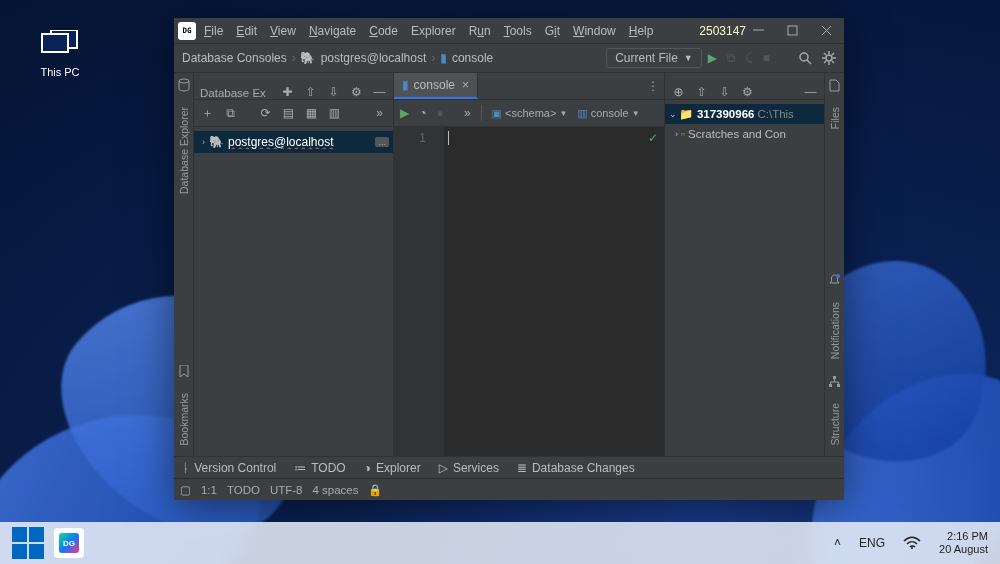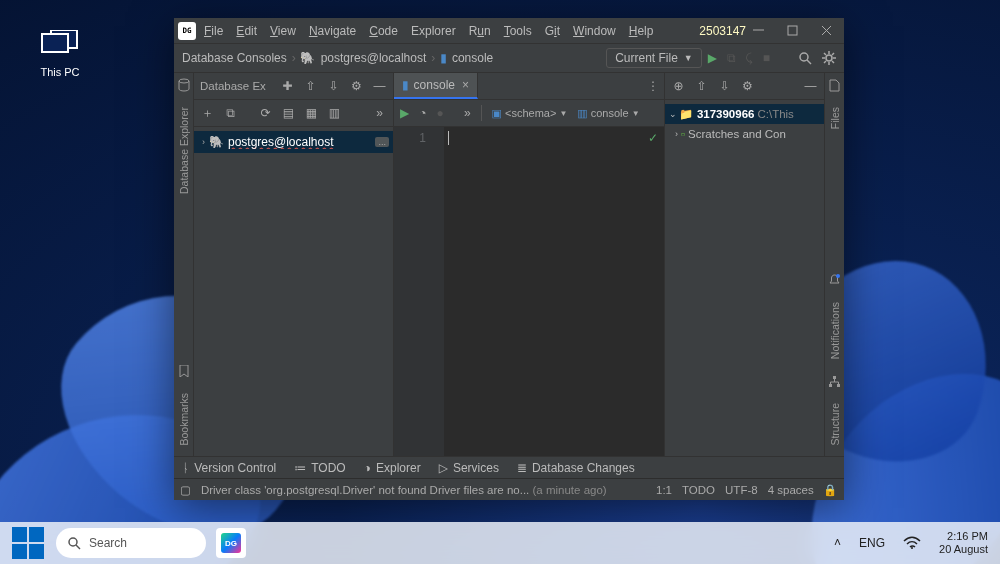--- a/index.html
+++ b/index.html
@@ -28,21 +28,21 @@
 .db-ic{color:#59a869;margin-right:2px}
 .run-cfg{height:20px;border:1px solid #555;background:#3c3f41;display:flex;align-items:center;padding:0 8px;gap:6px;border-radius:3px;margin-right:6px}
 .navicons{display:flex;align-items:center;gap:10px;padding-right:8px}
 .navicons .dim{color:#555}
 .navicons .run{color:#59a869}
 .body{flex:1;display:flex;min-height:0}
 .leftstrip{width:20px;background:#3c3f41;display:flex;flex-direction:column;align-items:center;border-right:1px solid #323232}
 .vtext{writing-mode:vertical-rl;transform:rotate(180deg);font-size:10.5px;color:#999;margin:10px 0}
 .icnbtn{width:16px;height:16px;color:#999;margin:4px 0;display:flex;align-items:center;justify-content:center}
 .dbexp{width:200px;background:#3c3f41;display:flex;flex-direction:column;border-right:1px solid #323232}
-.panel-hdr{height:27px;display:flex;align-items:center;padding:0 6px;gap:8px;border-bottom:1px solid #323232;color:#aaa}
+.panel-hdr{height:27px;display:flex;align-items:flex-end;padding:0 6px;gap:8px;border-bottom:1px solid #323232;color:#aaa}
 .panel-hdr .title{flex:1;font-size:11.5px;overflow:hidden;text-overflow:clip;white-space:nowrap}
 .hdr-icn{width:15px;height:15px;display:flex;align-items:center;justify-content:center;color:#aaa}
 .dbexp-tb{height:27px;display:flex;align-items:center;padding:0 6px;gap:8px;border-bottom:1px solid #323232}
 .tree{flex:1;padding:4px 0}
 .tree-row{height:22px;display:flex;align-items:center;padding:0 4px;gap:4px;background:#0d293e}
 .tree-row .expand{color:#aaa;font-size:9px;margin-left:4px}
 .tree-row .lbl{color:#fff;text-decoration:wavy underline #c75450;text-decoration-skip-ink:none;flex:1;white-space:nowrap;overflow:hidden}
 .tree-row .dots{color:#aaa;background:#515658;padding:0 3px;border-radius:2px;font-size:9px;margin-left:2px}
 .editor{flex:1;display:flex;flex-direction:column;min-width:0}
 .tabs{height:27px;display:flex;align-items:stretch;border-bottom:1px solid #323232}
@@ -344,43 +344,35 @@
         <span>Services</span>
       </div>
     <div class="item">
         <span>≣</span>
         <span>Database Changes</span>
       </div>
   </div>
 
   <div class="statusbar">
     <span>▢</span>
-    <span class="msg"><span>Driver class 'org.postgresql.Driver' not found Driver files are no... </span><span class="age">(a minute ago)</span></span>
     <span>1:1</span>
     <span>TODO</span>
     <span>UTF-8</span>
     <span>4 spaces</span>
     <span>🔒</span>
   </div>
 </div>
 
 <div class="taskbar">
   <div class="startbtn">
       <div></div>
       <div></div>
       <div></div>
       <div></div>
     </div>
-  <div class="searchbox">
-    <svg width="13" height="13">
-        <circle cx="5" cy="5" r="4" fill="none" stroke="#555" stroke-width="1.5"></circle>
-        <line x1="8" y1="8" x2="12" y2="12" stroke="#555" stroke-width="1.5"></line>
-      </svg>
-    <span>Search</span>
-  </div>
   <div class="tbicon">
       <div class="dg">DG</div>
     </div>
   <div class="tray">
     <span>˄</span>
     <span>ENG</span>
     <span>
         <svg width="18" height="14">
           <path d="M1 5c5-5 11-5 16 0M4 8c3-3 7-3 10 0M7 11c1.5-1.5 3.5-1.5 5 0" fill="none" stroke="#222" stroke-width="1.5"></path>
           <circle cx="9" cy="12" r="1" fill="#222"></circle>

